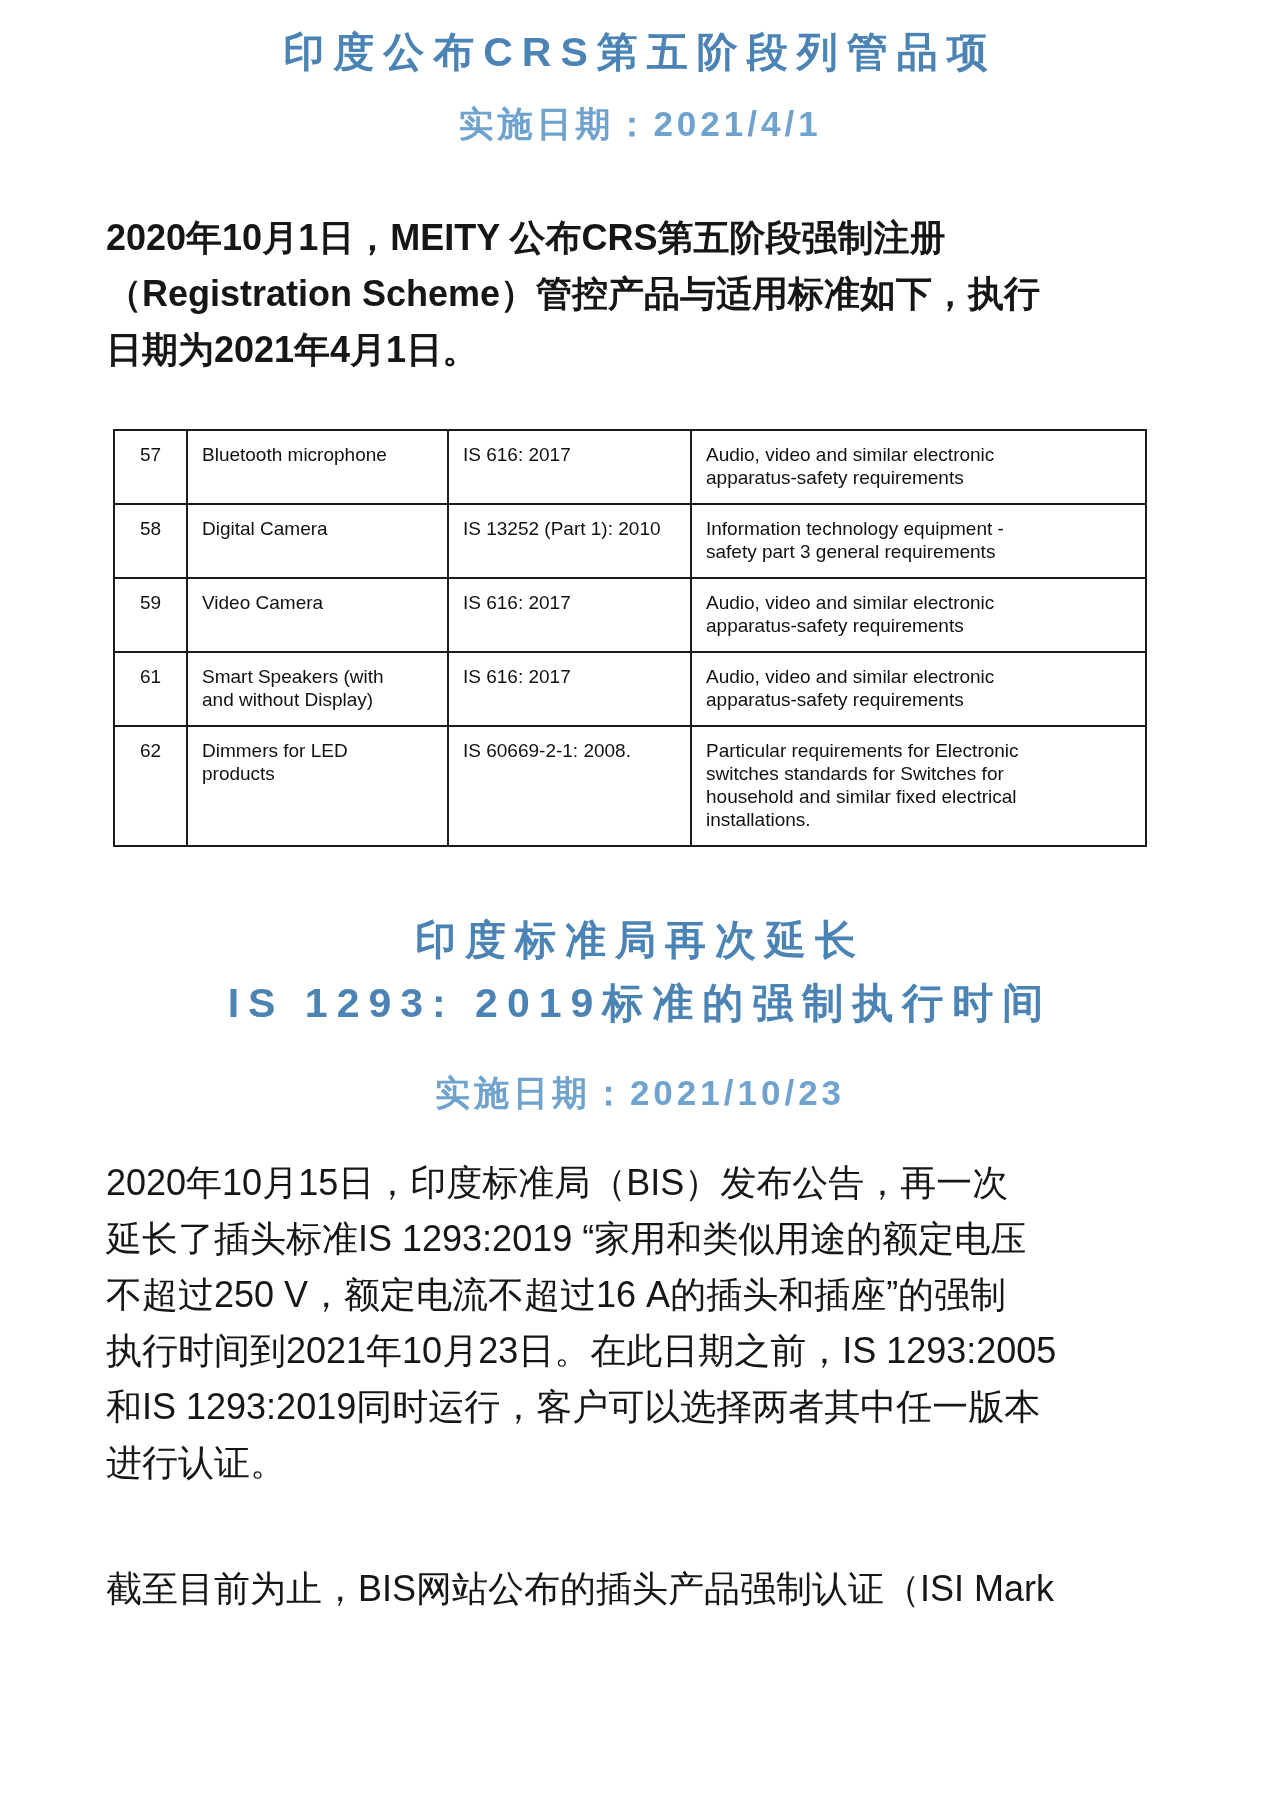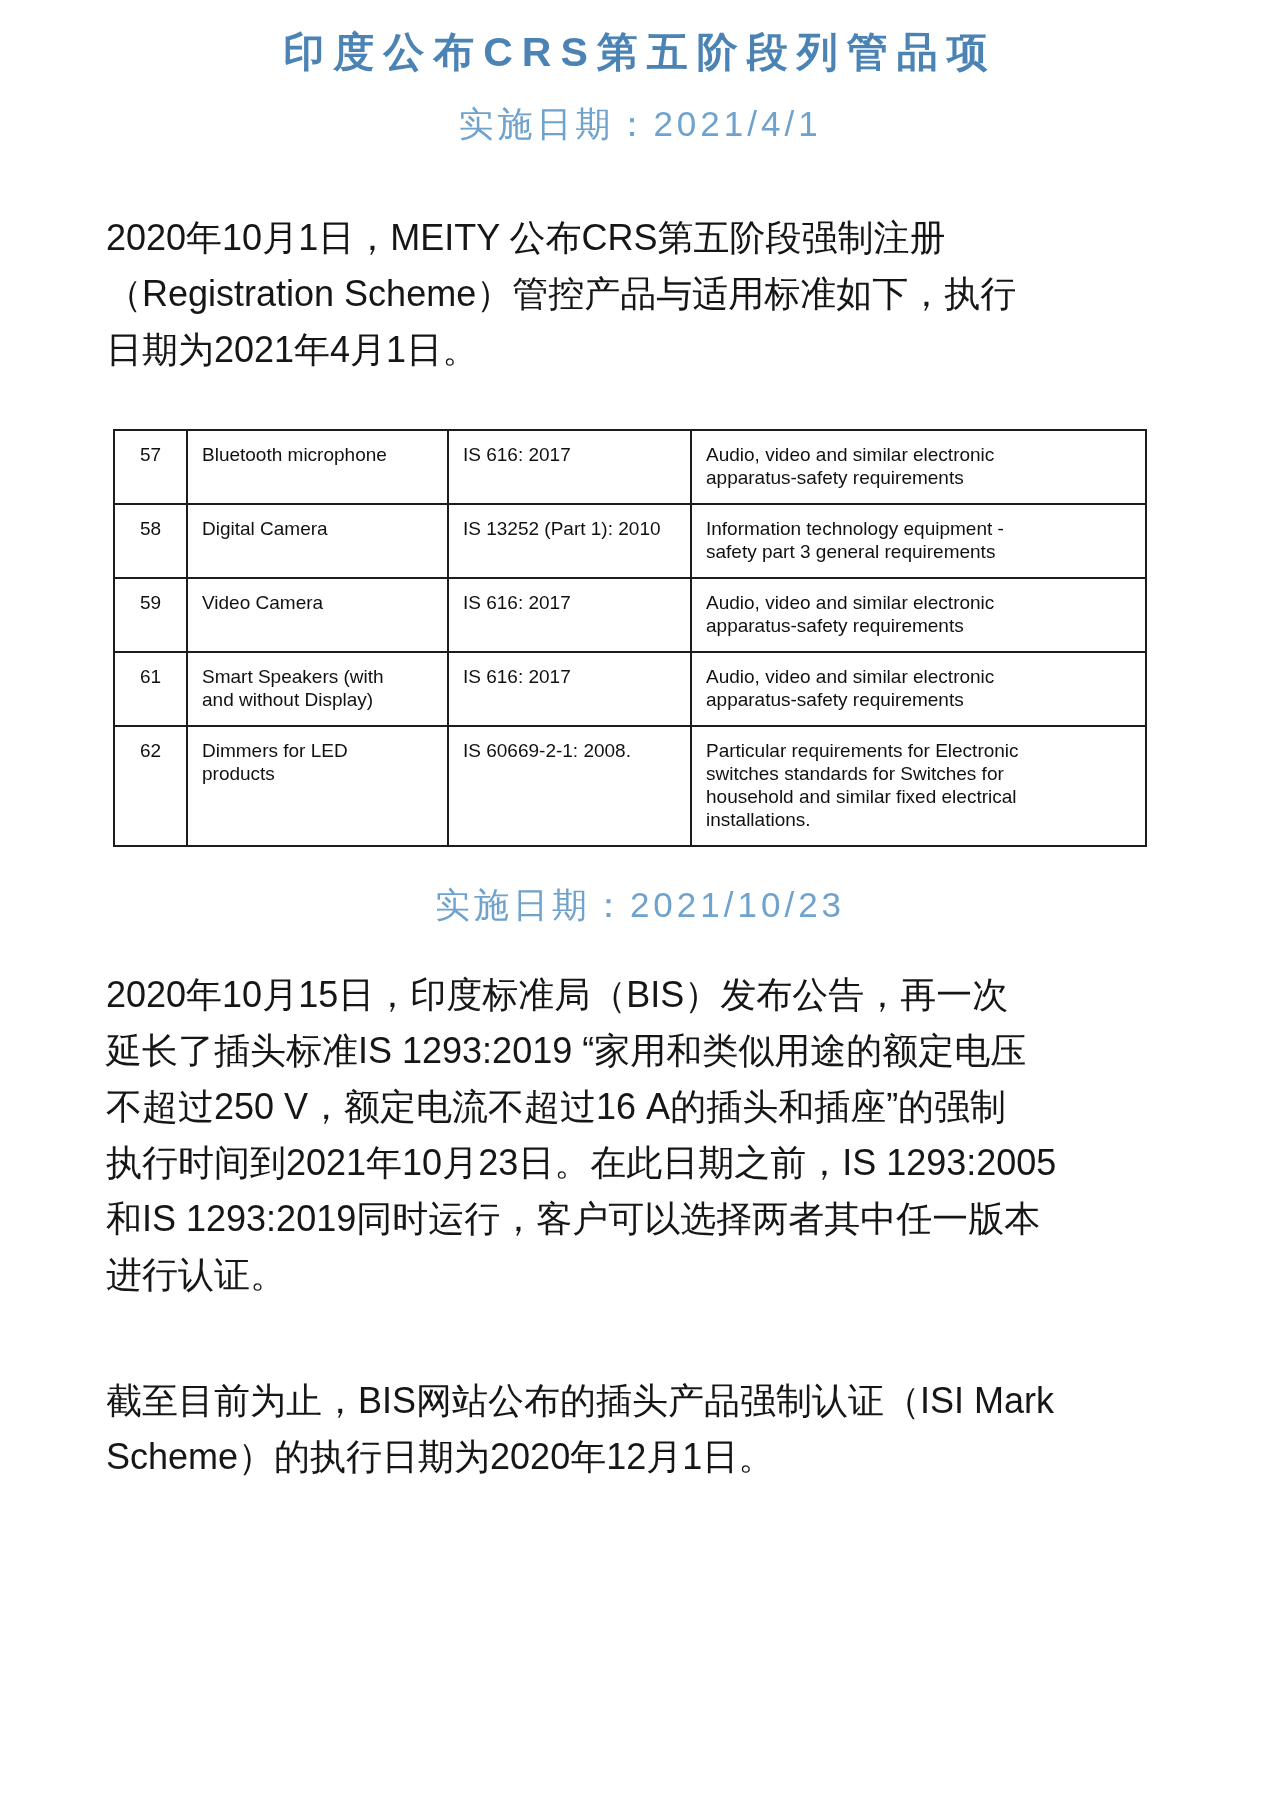--- a/index.html
+++ b/index.html
@@ -19,32 +19,32 @@
     line-height: 1.18;
     font-weight: bold;
     letter-spacing: 9px;
     color: var(--accent-dark, #4b84b4);
   }
   .subtitle {
     margin: 26px 0 0 0;
     text-align: center;
     font-size: 35px;
     line-height: 44px;
-    font-weight: normal;
+    font-weight: bold;
     letter-spacing: 4px;
     color: var(--accent-light, #6fa3cd);
   }
   .para {
     padding: 0 93px 0 106px;
     font-size: 36px;
     line-height: 56px;
     white-space: pre-line;
     color: var(--body-text, #161616);
   }
-  .para1 { margin-top: 64px; }
+  .para1 { margin-top: 64px; font-weight: bold; }
   .crs-table {
     margin: 51px 0 0 113px;
     width: 1032px;
     table-layout: fixed;
     border-collapse: collapse;
   }
   .crs-table td {
     border: 2px solid var(--table-border, #1c1c1c);
     vertical-align: top;
     font-size: 19px;
@@ -127,20 +127,24 @@
 products</td>
           <td class="col-standard">IS 60669-2-1: 2008.</td>
           <td class="col-description">Particular requirements for Electronic
 switches standards for Switches for
 household and similar fixed electrical
 installations.</td>
         </tr>
       </tbody>
   </table>
 
+  <div class="title2">
+    <div>印度标准局再次延长</div>
+    <div>IS 1293: 2019标准的强制执行时间</div>
+  </div>
 
   <div class="subtitle subtitle2">实施日期：2021/10/23</div>
 
   <div class="para para2">2020年10月15日，印度标准局（BIS）发布公告，再一次
 延长了插头标准IS 1293:2019 “家用和类似用途的额定电压
 不超过250 V，额定电流不超过16 A的插头和插座”的强制
 执行时间到2021年10月23日。在此日期之前，IS 1293:2005
 和IS 1293:2019同时运行，客户可以选择两者其中任一版本
 进行认证。</div>
 

